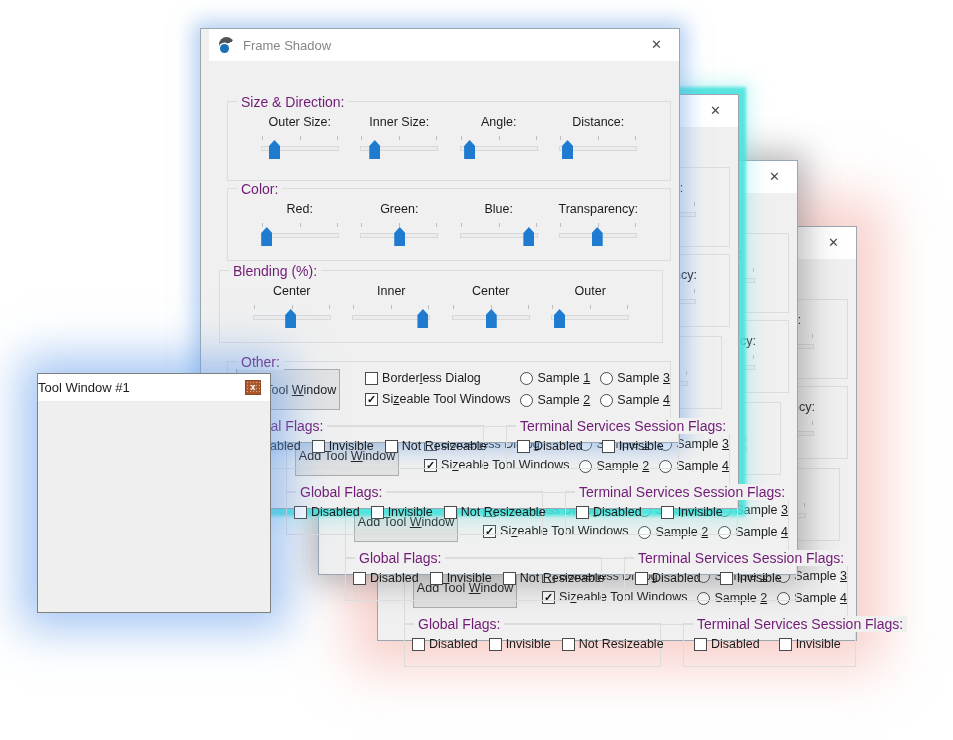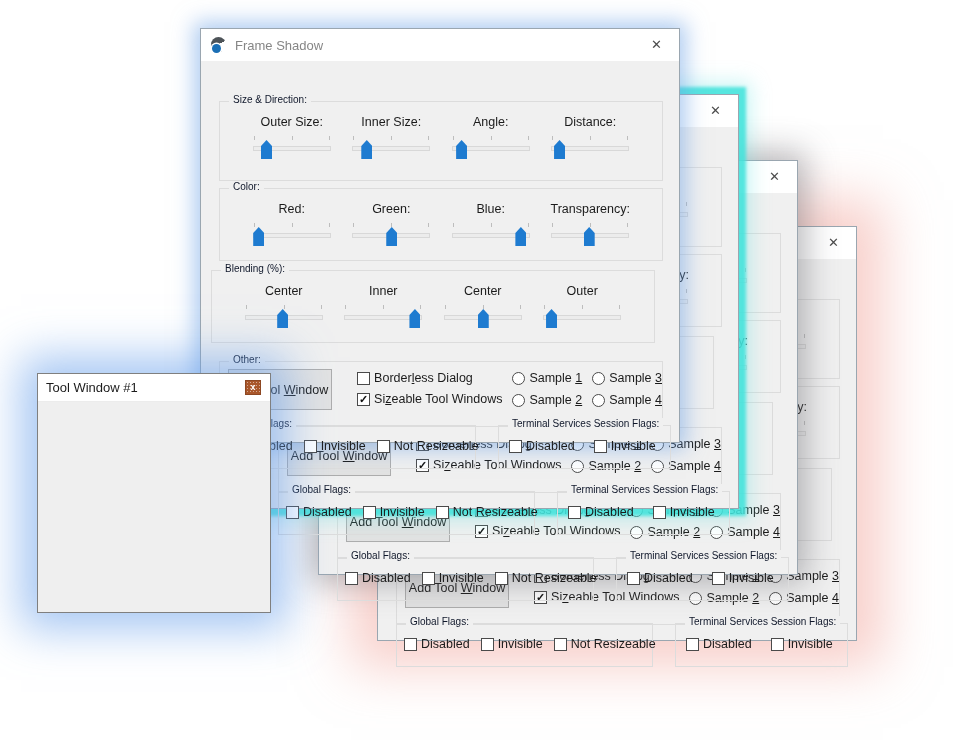--- a/index.html
+++ b/index.html
@@ -1,38 +1,38 @@
 <!DOCTYPE html>
 <html><head>
 <meta charset="utf-8">
 <style>
   html,body{margin:0;padding:0;}
   body{font-family:"Liberation Sans", sans-serif; background:#ffffff;}
   #stage{position:relative;width:953px;height:740px;background:#ffffff;overflow:hidden;}
 
   
-  .dlg{position:absolute;width:480px;height:415px;background:#f0f0f0;border:1px solid #9aa6b0;box-sizing:border-box;}
+  .dlg{position:absolute;width:480px;height:415px;background:#f0f0f0;border:1px solid #9aa6b0;box-sizing:border-box;padding-left:8px;}
   .shadow-blue{box-shadow:0 0 20px 6px rgba(110,163,230,0.55);}
   .shadow-cyan{box-shadow:0 0 3px 7px rgba(63,227,218,0.85),0 0 18px 12px rgba(110,230,225,0.35);}
   .shadow-gray{box-shadow:0 0 30px 8px rgba(100,100,106,0.45);}
   .shadow-red{box-shadow:0 0 50px 26px rgba(242,160,150,0.5);}
 
   .titlebar{position:relative;height:32px;background:#ffffff;display:flex;align-items:center;padding-left:10px;box-sizing:border-box;}
   .app-icon{position:relative;width:16px;height:16px;margin-right:8px;flex:0 0 auto;}
   .app-icon .ring{position:absolute;left:0;top:0;width:15px;height:15px;border-radius:50%;
     background:conic-gradient(from 150deg,#4d5358 0 75%,rgba(0,0,0,0) 75% 100%);}
   .app-icon .dot{position:absolute;left:1px;top:7px;width:9px;height:9px;border-radius:50%;background:#1b6fb5;box-shadow:0 0 0 1.5px #ffffff;}
   .title-text{font-size:13px;color:#868686;white-space:nowrap;}
   .closebox{position:absolute;right:0;top:0;width:45px;height:31px;display:flex;align-items:center;justify-content:center;
     font-size:13px;color:#4c4c4c;cursor:default;}
 
   .client{position:relative;width:100%;height:383px;}
 
   .grp{position:absolute;border:1px solid #dcdcdc;box-sizing:border-box;}
-  .gl{position:absolute;top:-8px;left:9px;background:#f0f0f0;padding:0 4px;font-size:10px;color:#0f172a;white-space:nowrap;}
+  .gl{position:absolute;top:-8px;left:9px;background:#f0f0f0;padding:0 4px;font-size:14px;color:#701a75;white-space:nowrap;}
 
   .g1{left:18px;top:40px;width:444px;height:80px;}
   .g2{left:18px;top:127px;width:444px;height:73px;}
   .g3{left:10px;top:209px;width:444px;height:73px;}
   .g4{left:18px;top:300px;width:444px;height:66px;}
   .g5{left:18px;top:364px;width:257px;height:44px;}
   .g6{left:297px;top:364px;width:173px;height:44px;}
 
   .sl-grid{display:grid;grid-template-columns:repeat(4,1fr);padding:13px 22px 0;}
   .scol{display:flex;flex-direction:column;align-items:center;justify-content:space-between;}
@@ -55,21 +55,21 @@
   .radio-grid{display:grid;grid-template-columns:auto auto;column-gap:10px;row-gap:8px;margin-left:4px;margin-top:2px;}
   .mn{text-decoration:underline;text-underline-offset:1px;}
 
   .flags-row{display:flex;align-items:center;gap:11px;padding:13px 0 0 7px;}
   .g6 .flags-row{gap:19px;padding-left:10px;}
 
   
   .toolwin{position:absolute;left:37px;top:373px;width:234px;height:240px;background:#efefef;border:1px solid #7f7f7f;
     box-sizing:border-box;z-index:5;box-shadow:0 0 42px 16px rgba(105,160,235,0.6);}
   .tool-titlebar{position:relative;height:28px;background:#ffffff;border-bottom:1px solid #ececec;display:flex;align-items:center;
-    padding-left:8px;box-sizing:border-box;}
+    padding-left:0;box-sizing:border-box;}
   .tool-title{font-size:13px;color:#1b1b1b;white-space:nowrap;}
   .tool-close{position:absolute;right:9px;top:6px;width:16px;height:15px;background-color:#a9572b;
     background-image:radial-gradient(rgba(255,255,255,0.5) 0.8px, rgba(0,0,0,0) 1px);background-size:3px 3px;
     border:1px solid #8d4722;color:#ffffff;font-size:9px;font-weight:bold;line-height:13px;text-align:center;box-sizing:border-box;}
   .tool-body{width:100%;height:210px;}
 </style>
 </head>
 <body>
 
 <div id="stage">

